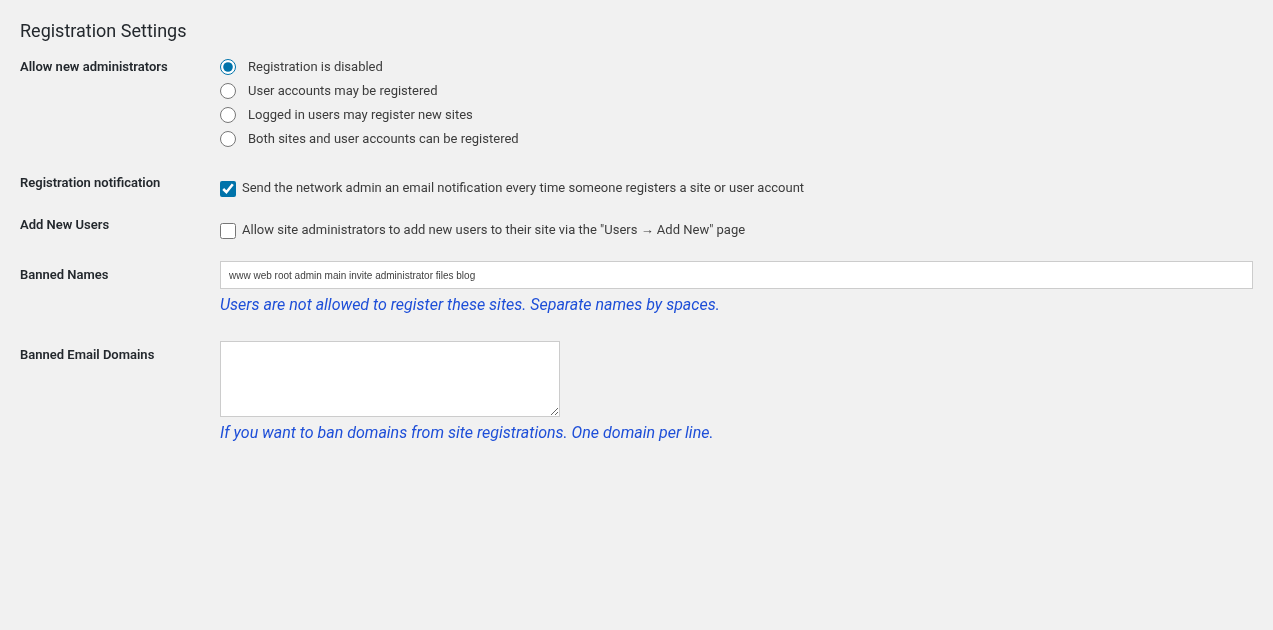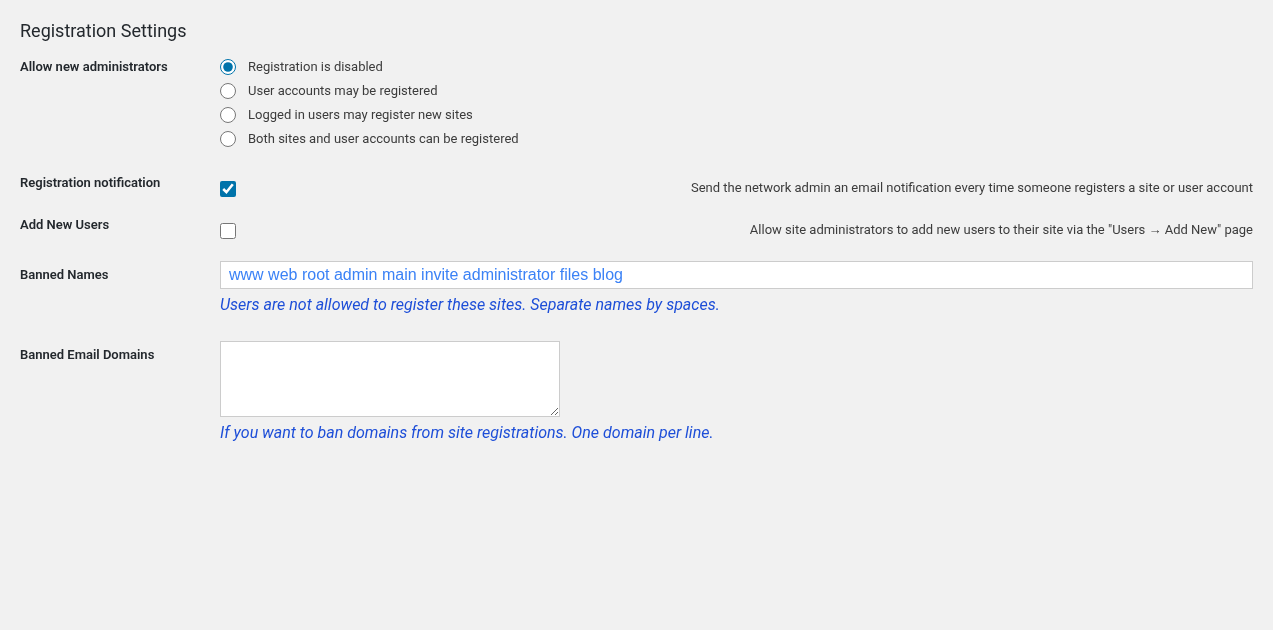--- a/index.html
+++ b/index.html
@@ -69,21 +69,20 @@
     .radio-option label {
       font-size: 13px;
       color: #3c3c3c;
       cursor: pointer;
     }
 
     .checkbox-option {
       display: flex;
       align-items: flex-start;
       gap: 6px;
-      justify-content: space-between;
     }
 
     .checkbox-option input[type="checkbox"] {
       width: 16px;
       height: 16px;
       margin-top: 2px;
       accent-color: #0073aa;
       cursor: pointer;
     }
 
@@ -94,22 +93,22 @@
       line-height: 1.4;
     }
 
     .text-input {
       width: 100%;
       max-width: 1040px;
       height: 28px;
       border: 1px solid #ccc;
       background: #fff;
       padding: 4px 8px;
-      font-size: 16px;
-      color: #3b82f6;
+      font-size: 10px;
+      color: #404040;
       outline: none;
     }
 
     .textarea-input {
       width: 340px;
       height: 76px;
       border: 1px solid #ccc;
       background: #fff;
       padding: 4px 8px;
       font-size: 13px;

